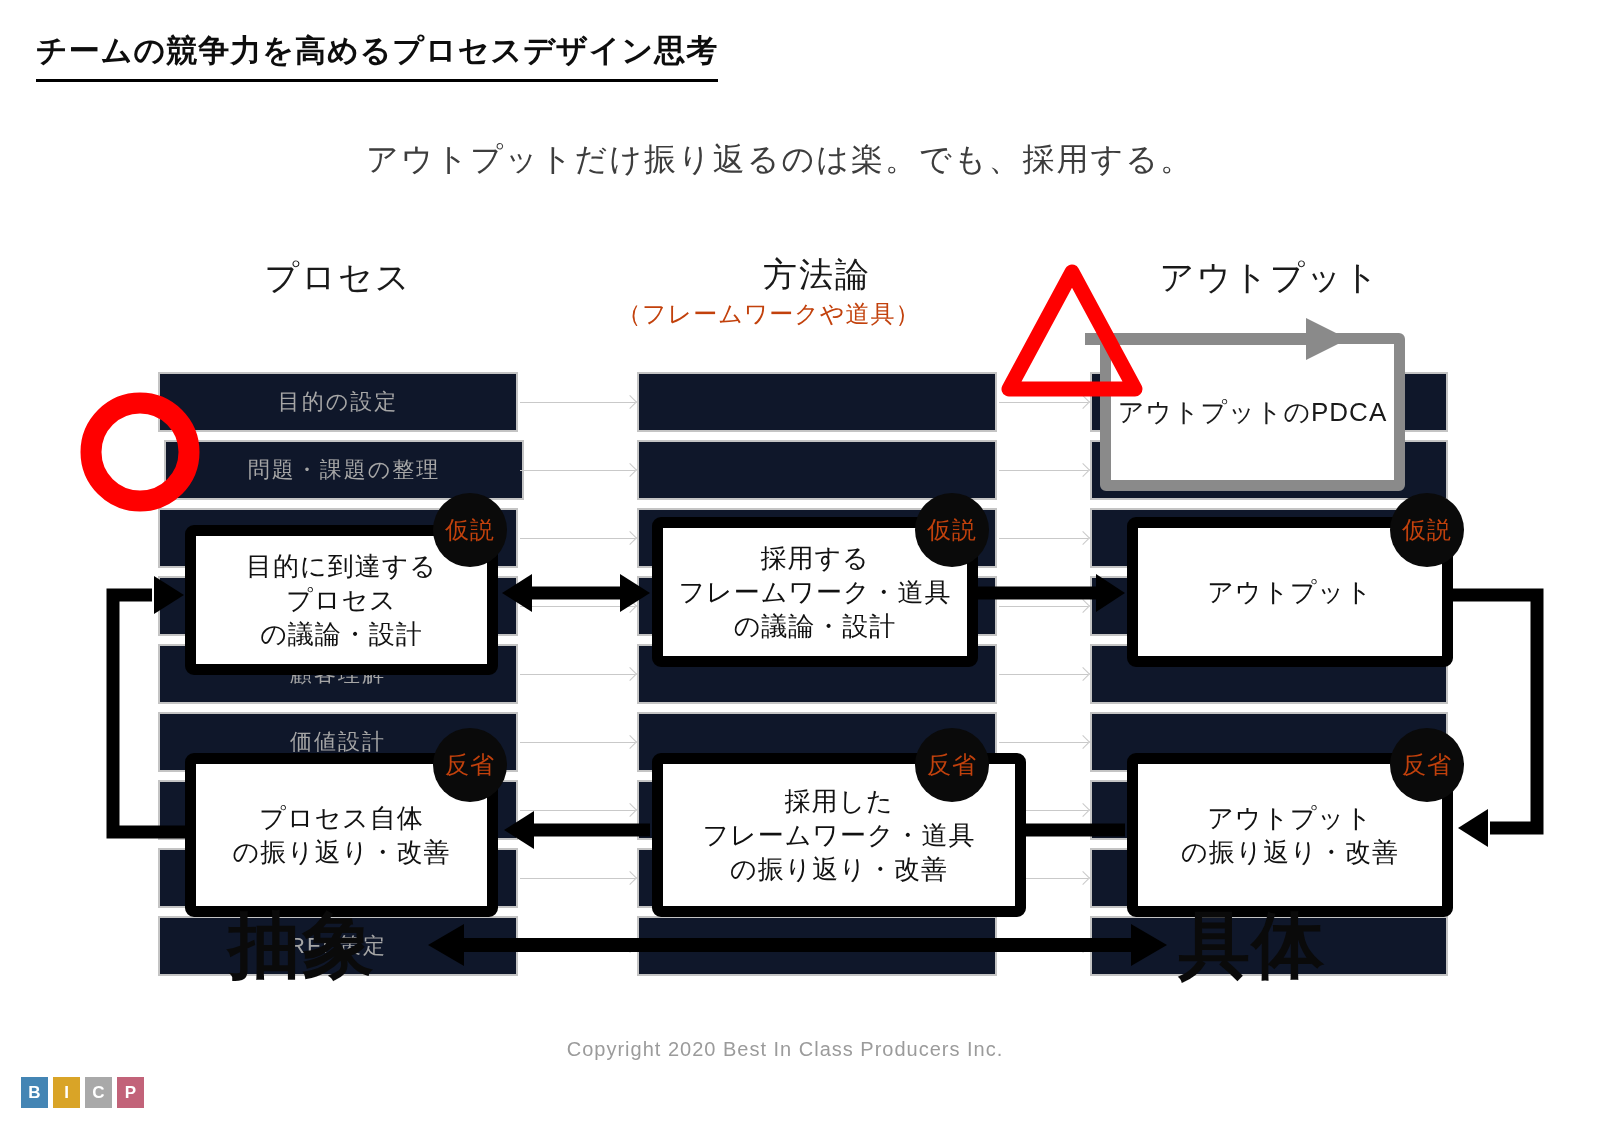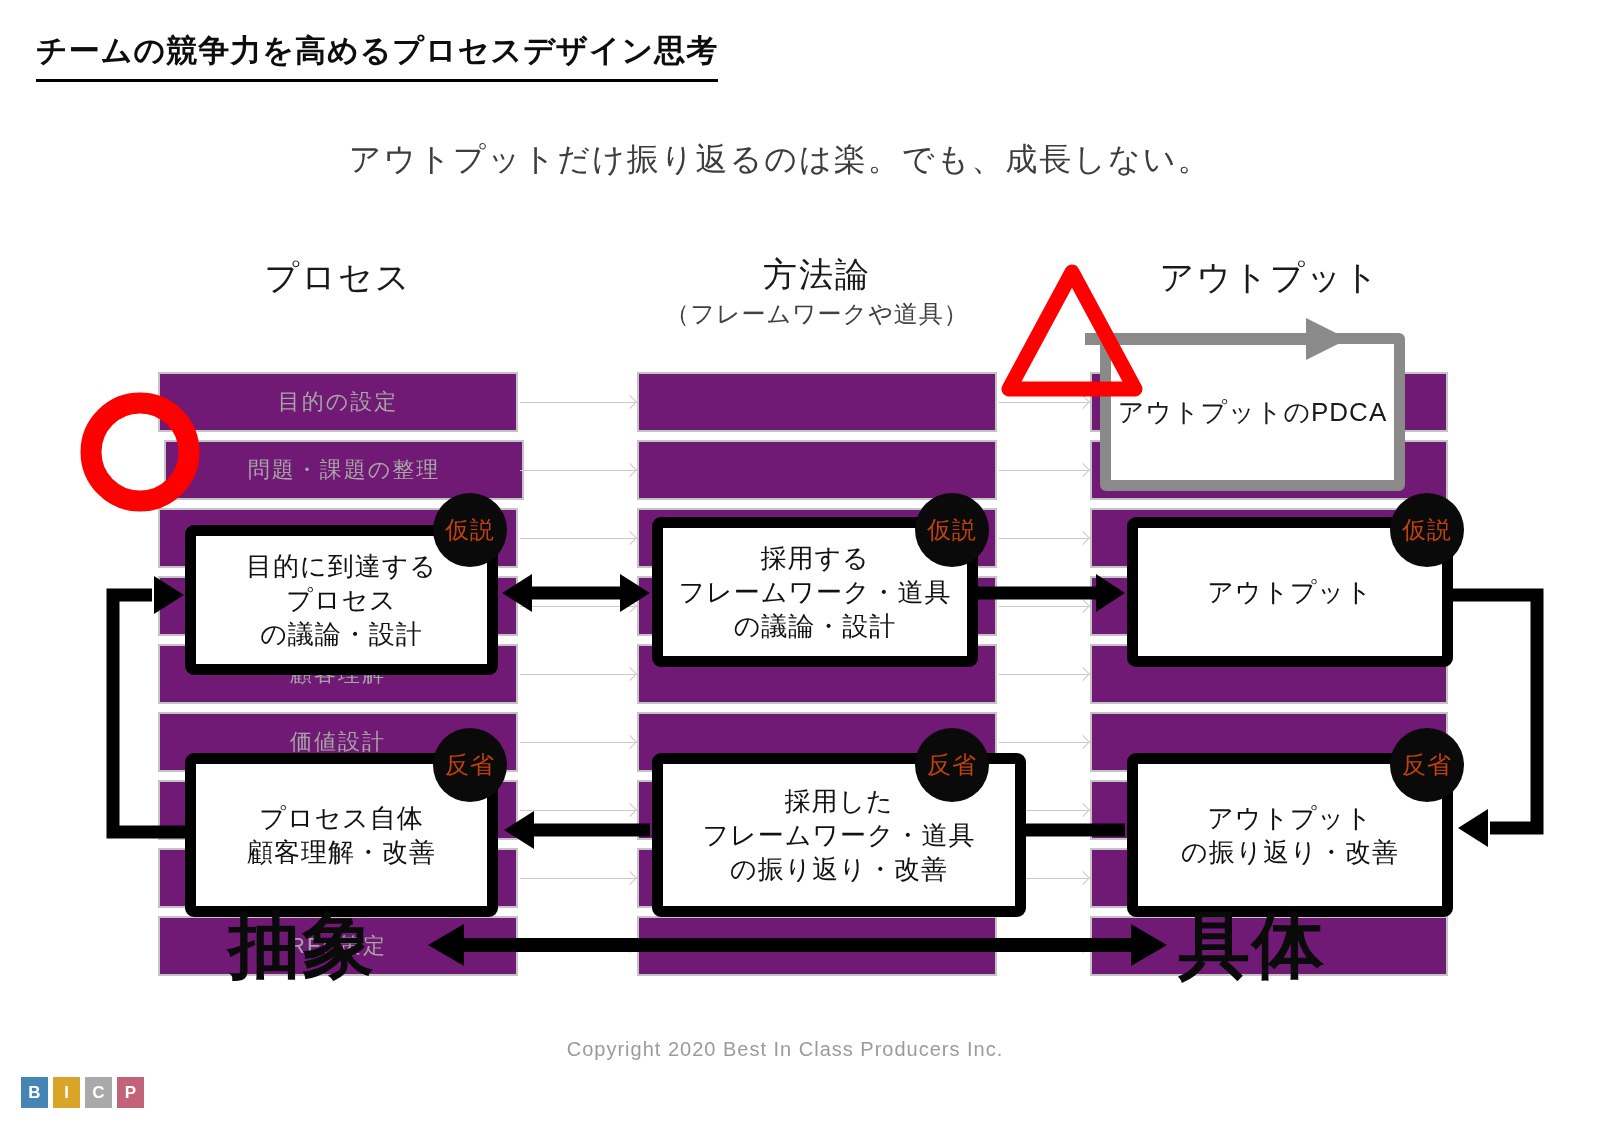--- a/index.html
+++ b/index.html
@@ -11,24 +11,24 @@
   
   .page-title{
     left:36px;top:30px;font-size:31px;font-weight:bold;letter-spacing:1px;
     border-bottom:3px solid #000;padding-bottom:7px;color:#0d0d0d;
   }
   .subtitle{
     left:0;top:138px;width:1560px;text-align:center;font-size:32px;color:#3d3d3d;letter-spacing:2px;
   }
   
   .col-head{font-size:34px;color:#1a1a1a;text-align:center;letter-spacing:2px;}
-  .col-head-sub{font-size:24px;color:#404040;text-align:center;letter-spacing:1px;}
+  .col-head-sub{font-size:24px;color:#c2410c;letter-spacing:1px;}
   
   .bg-box{
-    position:absolute;height:60px;border:2px solid #c4c4c4;background:#701a75;
+    position:absolute;height:60px;border:2px solid #c4c4c4;background:#0f172a;
     box-sizing:border-box;display:flex;align-items:center;justify-content:center;
     font-size:22px;color:#a6a6a6;letter-spacing:2px;z-index:1;
   }
   .thin-arrow{position:absolute;height:1px;background:#c9c9c9;z-index:1;}
   .thin-arrow i{
     position:absolute;right:0;top:-5px;width:9px;height:9px;
     border-top:1px solid #c9c9c9;border-right:1px solid #c9c9c9;transform:rotate(45deg);
   }
   
   .pdca-box{
@@ -54,21 +54,21 @@
   .logo{left:21px;top:1077px;display:flex;gap:5px;z-index:2;}
   .logo .sq{
     width:27px;height:31px;display:flex;align-items:center;justify-content:center;
     color:#fff;font-size:17px;font-weight:bold;
   }
 </style>
 </head>
 <body>
 
 <div class="abs page-title">チームの競争力を高めるプロセスデザイン思考</div>
-<div class="abs subtitle">アウトプットだけ振り返るのは楽。でも、成長しない。</div>
+<div class="abs subtitle">アウトプットだけ振り返るのは楽。でも、採用する。</div>
 
 <div class="abs col-head" style="left:158px;top:255px;width:360px;">プロセス</div>
 <div class="abs col-head" style="left:637px;top:252px;width:360px;">方法論</div>
 <div class="abs col-head-sub" style="left:617px;top:298px;width:400px;">（フレームワークや道具）</div>
 <div class="abs col-head" style="left:1090px;top:255px;width:360px;">アウトプット</div>
 
 <div id="bg-layer">
     <div class="bg-box" style="left: 158px; top: 372px; width: 360px;">目的の設定</div>
     <div class="bg-box" style="left: 637px; top: 372px; width: 360px;"></div>
     <div class="bg-box" style="left: 1090px; top: 372px; width: 358px;"></div>
@@ -202,21 +202,21 @@
 </svg>
 
 <div class="main-box" style="left:185px;top:517px;width:313px;height:150px;margin-top:8px;">目的に到達する
 プロセス
 の議論・設計</div>
 <div class="main-box" style="left:652px;top:517px;width:326px;height:150px;">採用する
 フレームワーク・道具
 の議論・設計</div>
 <div class="main-box" style="left:1127px;top:517px;width:326px;height:150px;">アウトプット</div>
 <div class="main-box" style="left:185px;top:753px;width:313px;height:164px;">プロセス自体
-顧客理解・改善</div>
+の振り返り・改善</div>
 <div class="main-box" style="left:652px;top:753px;width:374px;height:164px;">採用した
 フレームワーク・道具
 の振り返り・改善</div>
 <div class="main-box" style="left:1127px;top:753px;width:326px;height:164px;">アウトプット
 の振り返り・改善</div>
 
 <div class="badge" style="left:433px;top:493px;">仮説</div>
 <div class="badge" style="left:915px;top:493px;">仮説</div>
 <div class="badge" style="left:1390px;top:493px;">仮説</div>
 <div class="badge" style="left:433px;top:728px;">反省</div>

